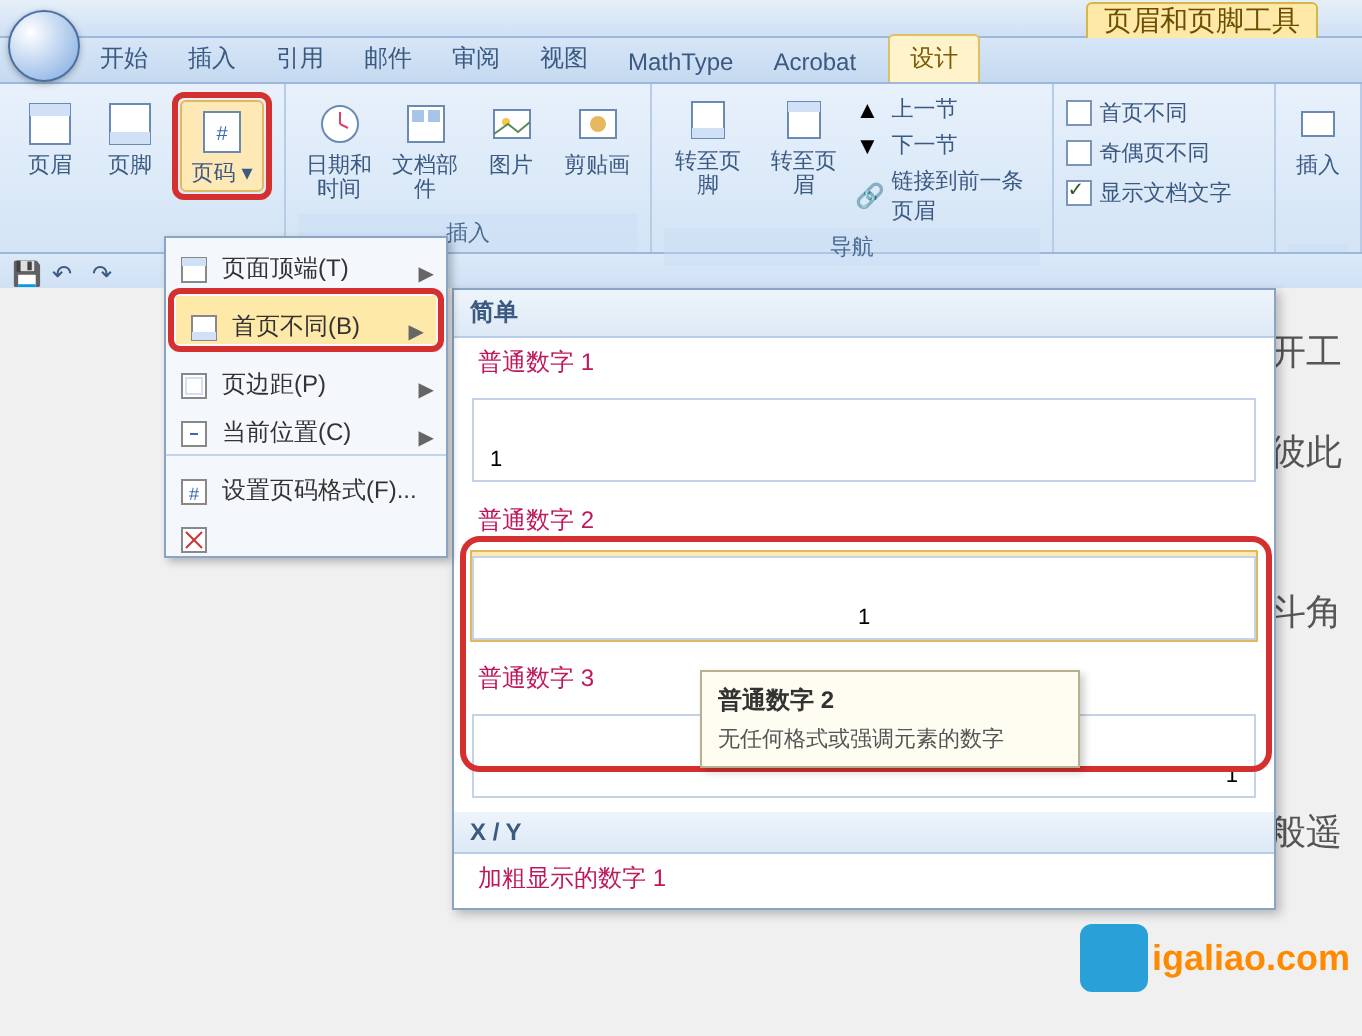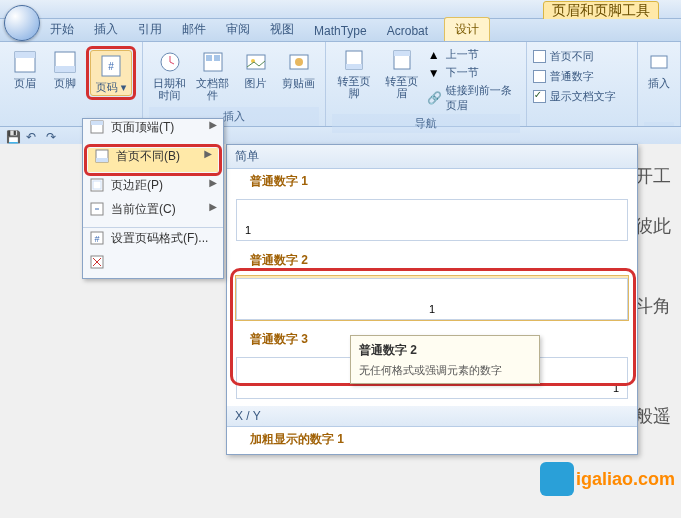--- a/index.html
+++ b/index.html
@@ -18,27 +18,27 @@
 .smallrow{display:flex;align-items:center;gap:4px;padding:1px 0;cursor:pointer}
 .smallrow .sico{width:14px;height:14px}
 .smallrow .slbl{font-size:11px;color:#3b5a82}
 .grp-label{font-size:11px;color:#4a6a92;text-align:center;padding:2px 0;background:rgba(200,220,245,.4)}
 .chk{width:11px;height:11px;border:1px solid #7a95b8;background:#fff;display:inline-block;position:relative}
 .chk.on::after{content:"✓";position:absolute;left:0;top:-2px;font-size:10px;color:#2a5a2a}
 .hl-red{border:3px solid #d43030;border-radius:6px;padding:1px}
 .qat{height:20px;background:linear-gradient(#dbe9f8,#cfe0f4);display:flex;align-items:center;gap:6px;padding-left:6px;border-bottom:1px solid #9db8d9}
 .qat .qico{width:14px;height:14px;color:#3b5a82}
 .dropdown{position:absolute;left:82px;top:118px;width:140px;background:#f4f7fb;border:1px solid #8aa4c6;box-shadow:2px 2px 4px rgba(0,0,0,.25);z-index:10}
-.dropdown .mitem{display:flex;align-items:flex-start;height:24px;padding:0 6px;gap:6px;cursor:pointer;position:relative}
+.dropdown .mitem{display:flex;align-items:flex-end;height:24px;padding:0 6px;gap:6px;cursor:pointer;position:relative}
 .dropdown .mitem .mico{width:16px;height:16px;display:flex;align-items:center;justify-content:center}
 .dropdown .mitem .mlbl{flex:1;font-size:12px;color:#333}
 .dropdown .mitem .arrow{color:#666;font-size:10px}
 .gallery{position:absolute;left:226px;top:144px;width:410px;background:#fff;border:1px solid #8aa4c6;box-shadow:2px 2px 5px rgba(0,0,0,.25);z-index:9;max-height:370px;overflow:hidden}
-.gal-hdr{background:linear-gradient(#eef4fb,#dde9f6);border-bottom:1px solid #b7cce6;padding:3px 8px;font-weight:normal;color:#3b5a82;font-size:12px}
-.gal-sec{padding:4px 23px 6px;font-size:12px;font-weight:bold;color:#a16207}
+.gal-hdr{background:linear-gradient(#eef4fb,#dde9f6);border-bottom:1px solid #b7cce6;padding:3px 8px;font-weight:bold;color:#3b5a82;font-size:12px}
+.gal-sec{padding:4px 12px 6px;font-size:12px;font-weight:normal;color:#be185d}
 .gal-item{margin:0 8px 6px;border:1px solid transparent;cursor:pointer}
 .gal-item .preview{height:40px;border:1px solid #c5d3e6;background:#fff;position:relative;margin-top:2px}
 .gal-item.sel{background:#fde8b6;border:1px solid #e0b860}
 .tooltip{position:absolute;left:350px;top:335px;width:172px;background:#fffdf2;border:1px solid #b8b090;box-shadow:2px 2px 4px rgba(0,0,0,.2);padding:6px 8px;font-size:12px;z-index:20}
 .tooltip .tt-title{font-weight:bold;color:#333;margin-bottom:4px}
 .tooltip .tt-body{color:#555;font-size:11px;line-height:14px}
 .doc-bg{position:absolute;left:0;top:144px;right:0;bottom:0;background:#f0f0f0;z-index:0}
 .doc-txt{position:absolute;right:10px;color:#555;font-size:18px;font-family:SimSun}
 svg{display:block}
 .hl-gallery{position:absolute;left:230px;top:268px;width:400px;height:112px;border:3px solid #d43030;border-radius:10px;z-index:15;pointer-events:none}
@@ -187,21 +187,21 @@
   </div>
 
   <div class="group" style="width:110px">
     <div style="display:flex;flex-direction:column;gap:3px;padding-top:4px">
       <div class="smallrow">
           <span class="chk"></span>
           <span class="slbl">首页不同</span>
         </div>
       <div class="smallrow">
           <span class="chk"></span>
-          <span class="slbl">普通数字</span>
+          <span class="slbl">奇偶页不同</span>
         </div>
       <div class="smallrow">
           <span class="chk on"></span>
           <span class="slbl">显示文档文字</span>
         </div>
     </div>
   </div>
 
   <div class="group" style="width:30px">
     <div class="grp-btns">

